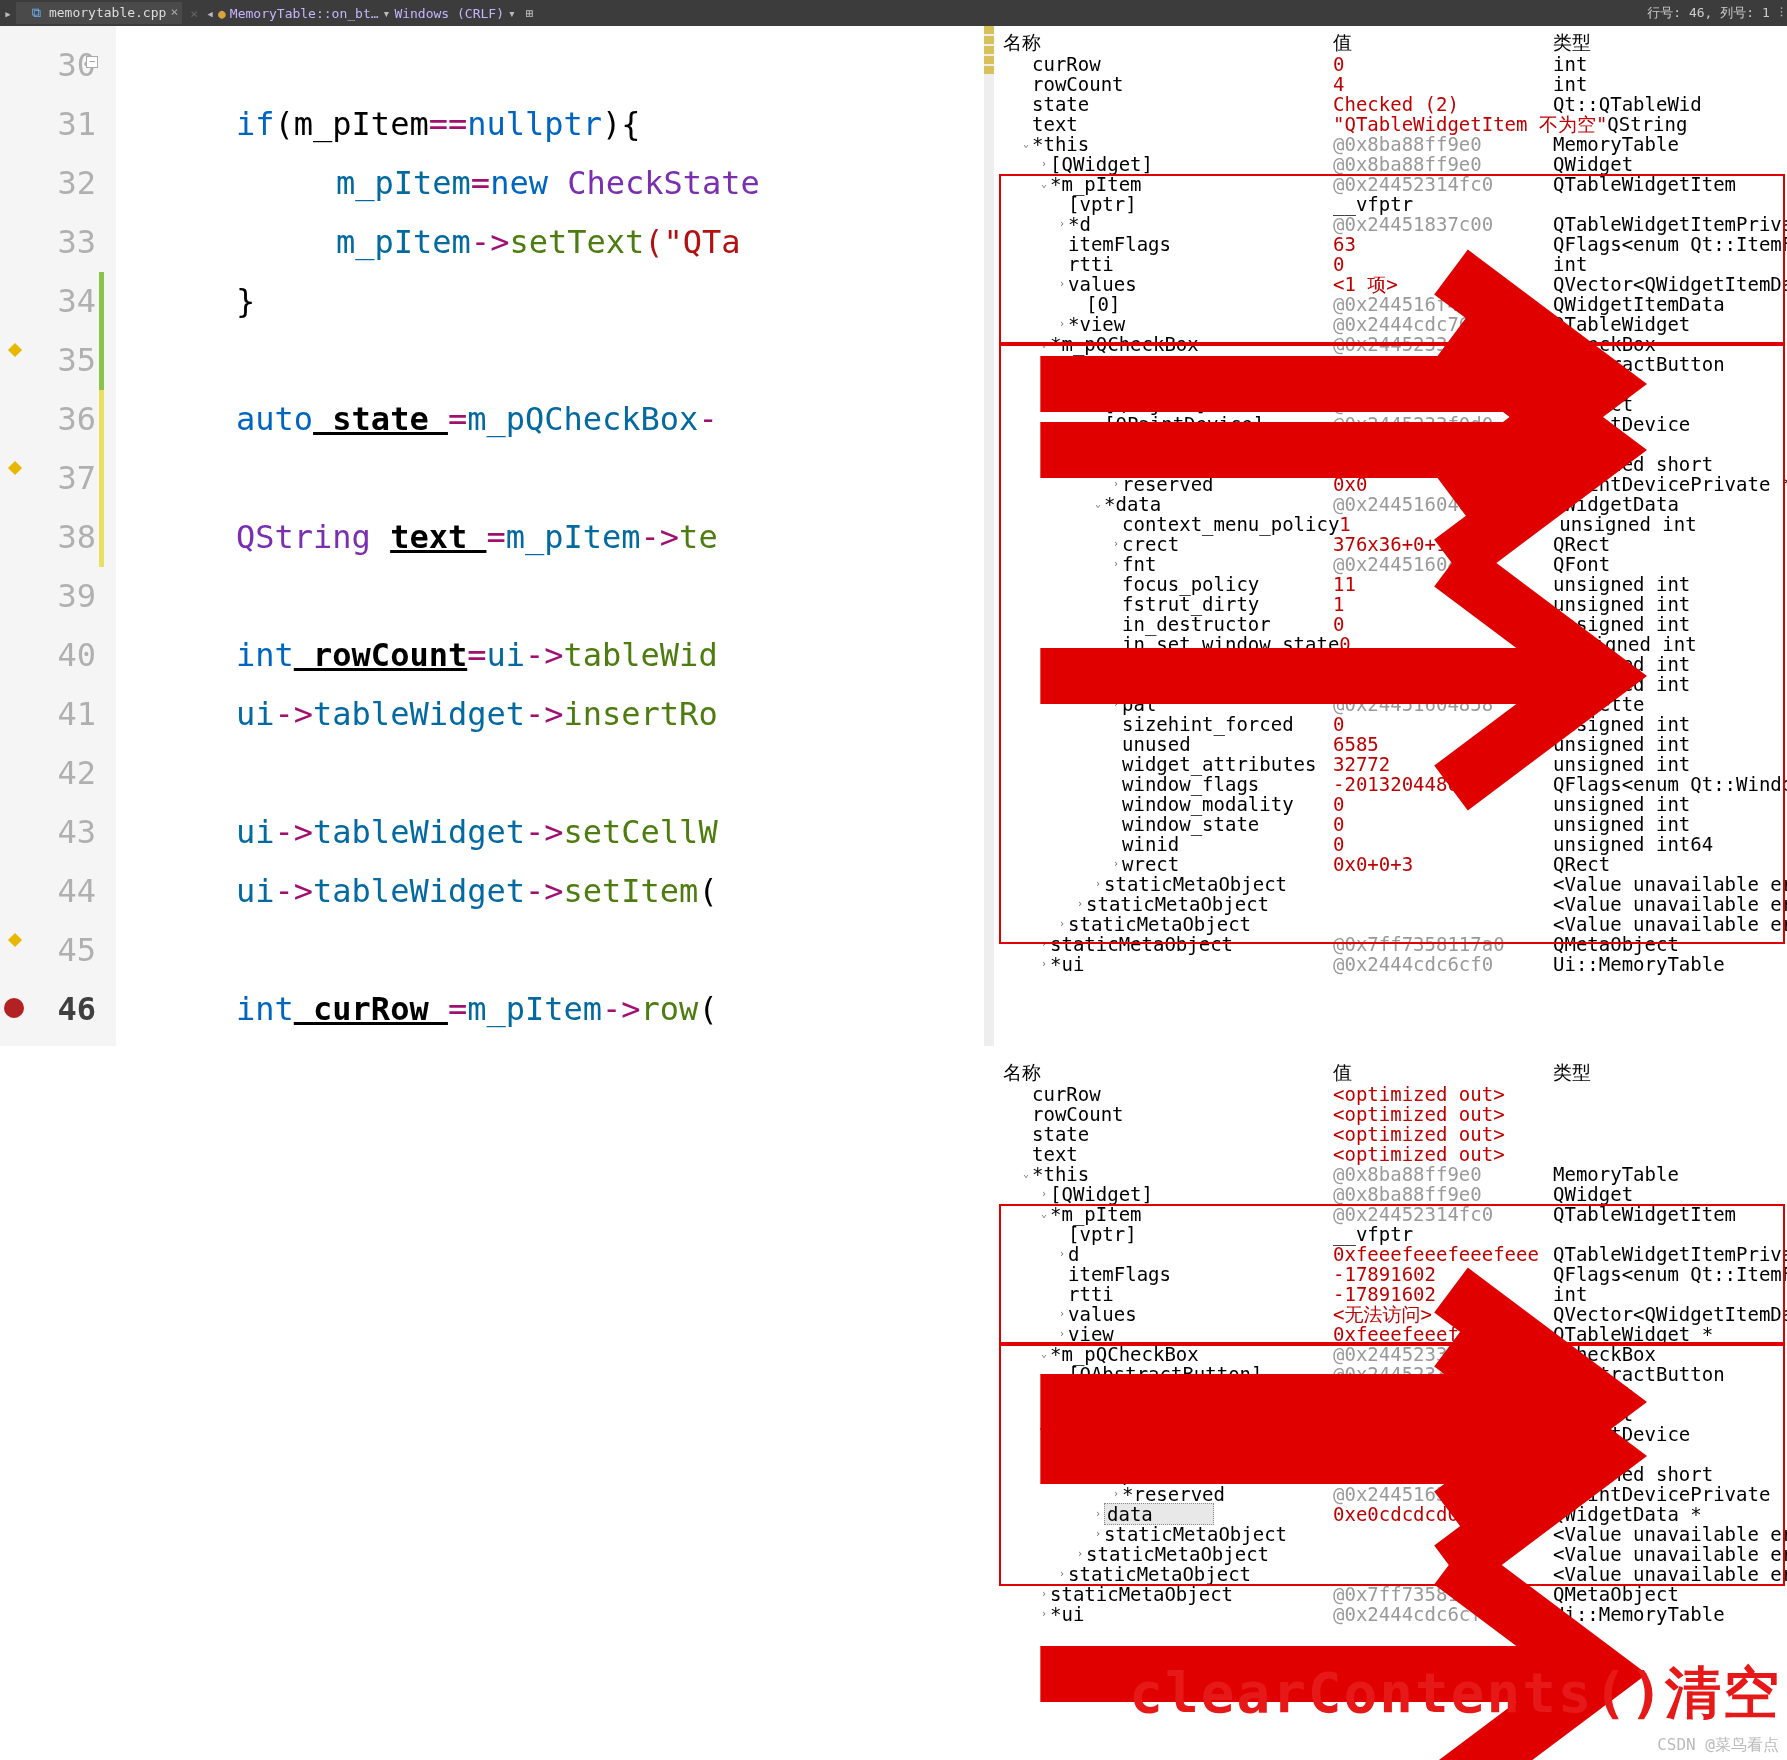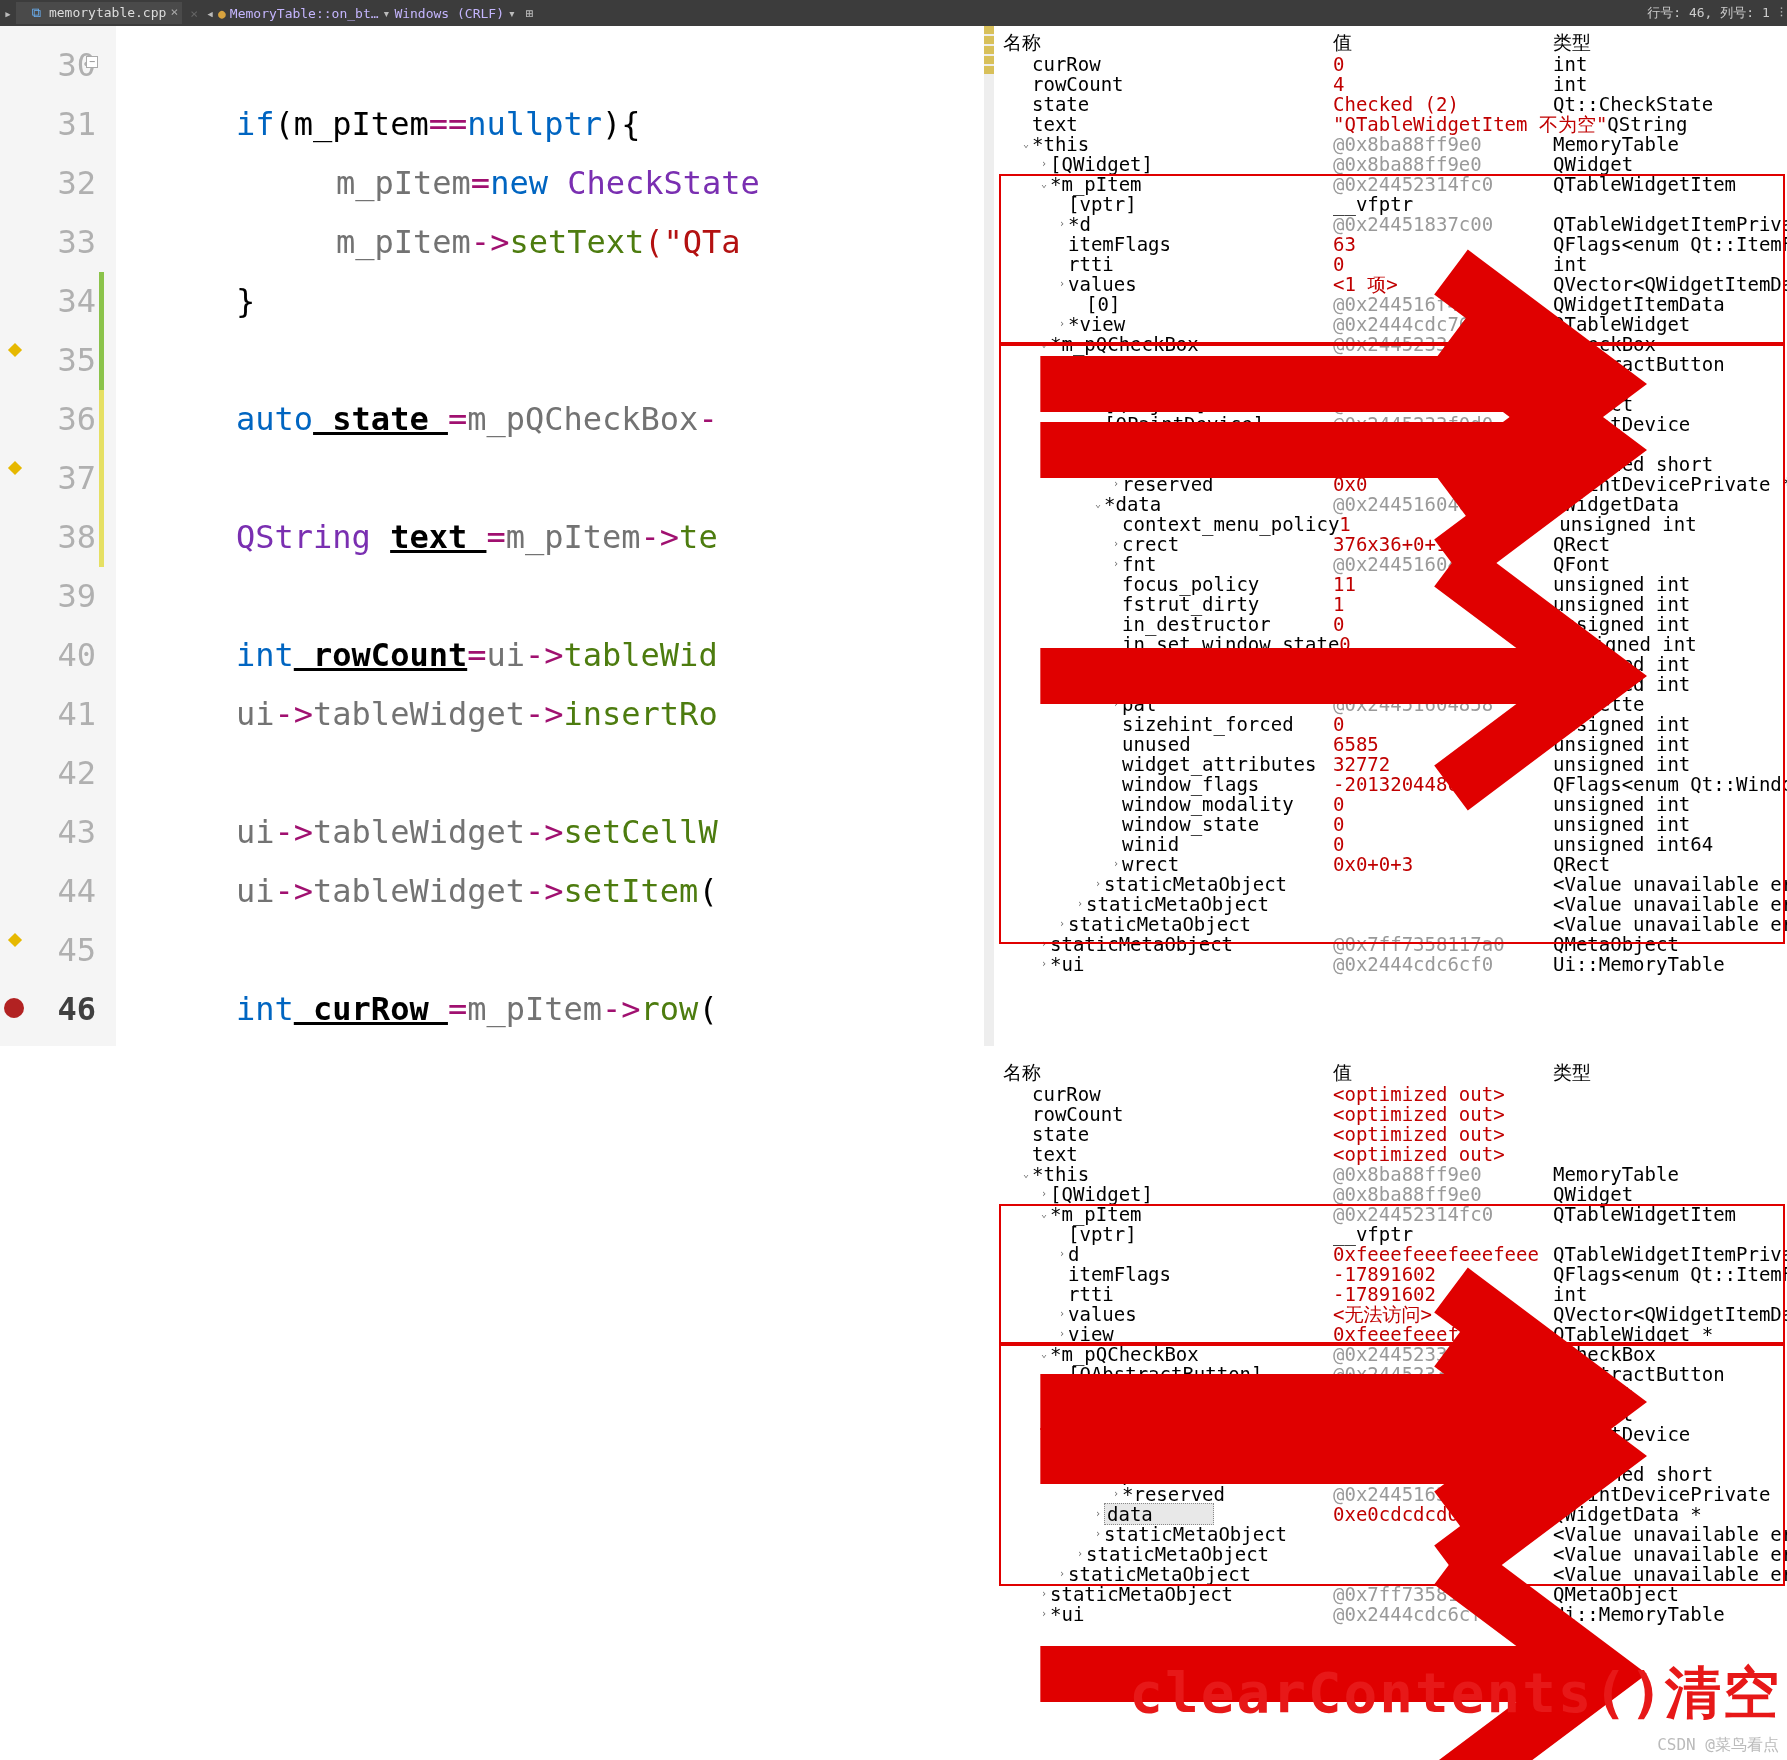--- a/index.html
+++ b/index.html
@@ -18,21 +18,21 @@
 .gutter .bp{position:absolute;left:4px;top:18px;width:20px;height:20px;background:#b22222;border-radius:50%}
 .gutter .cur{color:#404040;font-weight:bold}
 .gutter .fold{position:absolute;right:-2px;top:20px;width:12px;height:12px;border:1px solid #aaa;background:#fff;font-size:10px;line-height:10px;text-align:center;color:#888}
 .gutter .bar{position:absolute;right:-8px;width:5px;top:0;bottom:0}
 .gutter .bar.g{background:#8bc34a}
 .gutter .bar.y{background:#e6e063}
 .code{flex:1;padding:10px 20px;font-size:32px;line-height:59px;white-space:pre;color:#000;position:relative;overflow:hidden}
 .code .kw{color:#0065c1}
 .code .tp{color:#7a2fb1}
 .code .fn{color:#4d7c0f}
-.code .id{color:#737373}
+.code .id{color:#0369a1}
 .code .op{color:#a01070}
 .code .pk{color:#b31111}
 .code .ul{text-decoration:underline;font-weight:bold;color:#000}
 .code .caption{position:absolute;right:20px;bottom:0;font-size:56px;font-weight:bold;color:#e71818;letter-spacing:4px}
 .panel{width:790px;background:#fff;font-size:19px;line-height:20px;color:#000;padding:4px 0}
 .panel .hdr{display:flex;font-weight:normal;color:#000;padding:2px 6px;background:#fff}
 .panel .hdr>div:nth-child(1){flex:0 0 330px}
 .panel .hdr>div:nth-child(2){flex:0 0 220px}
 .panel .hdr>div:nth-child(3){flex:1}
 .rows{}
@@ -137,21 +137,21 @@
           <div class="vl red">4</div>
           <div class="tp2">int</div>
         </div>
         <div class="row">
           <div class="nm">
             <span style="width: 18px; display: inline-block;"></span>
             <span class="tg"></span>
             <span>state</span>
           </div>
           <div class="vl red">Checked (2)</div>
-          <div class="tp2">Qt::CheckState</div>
+          <div class="tp2">Qt::QTableWid</div>
         </div>
         <div class="row">
           <div class="nm">
             <span style="width: 18px; display: inline-block;"></span>
             <span class="tg"></span>
             <span>text</span>
           </div>
           <div class="vl red">"QTableWidgetItem 不为空"</div>
           <div class="tp2">QString</div>
         </div>

